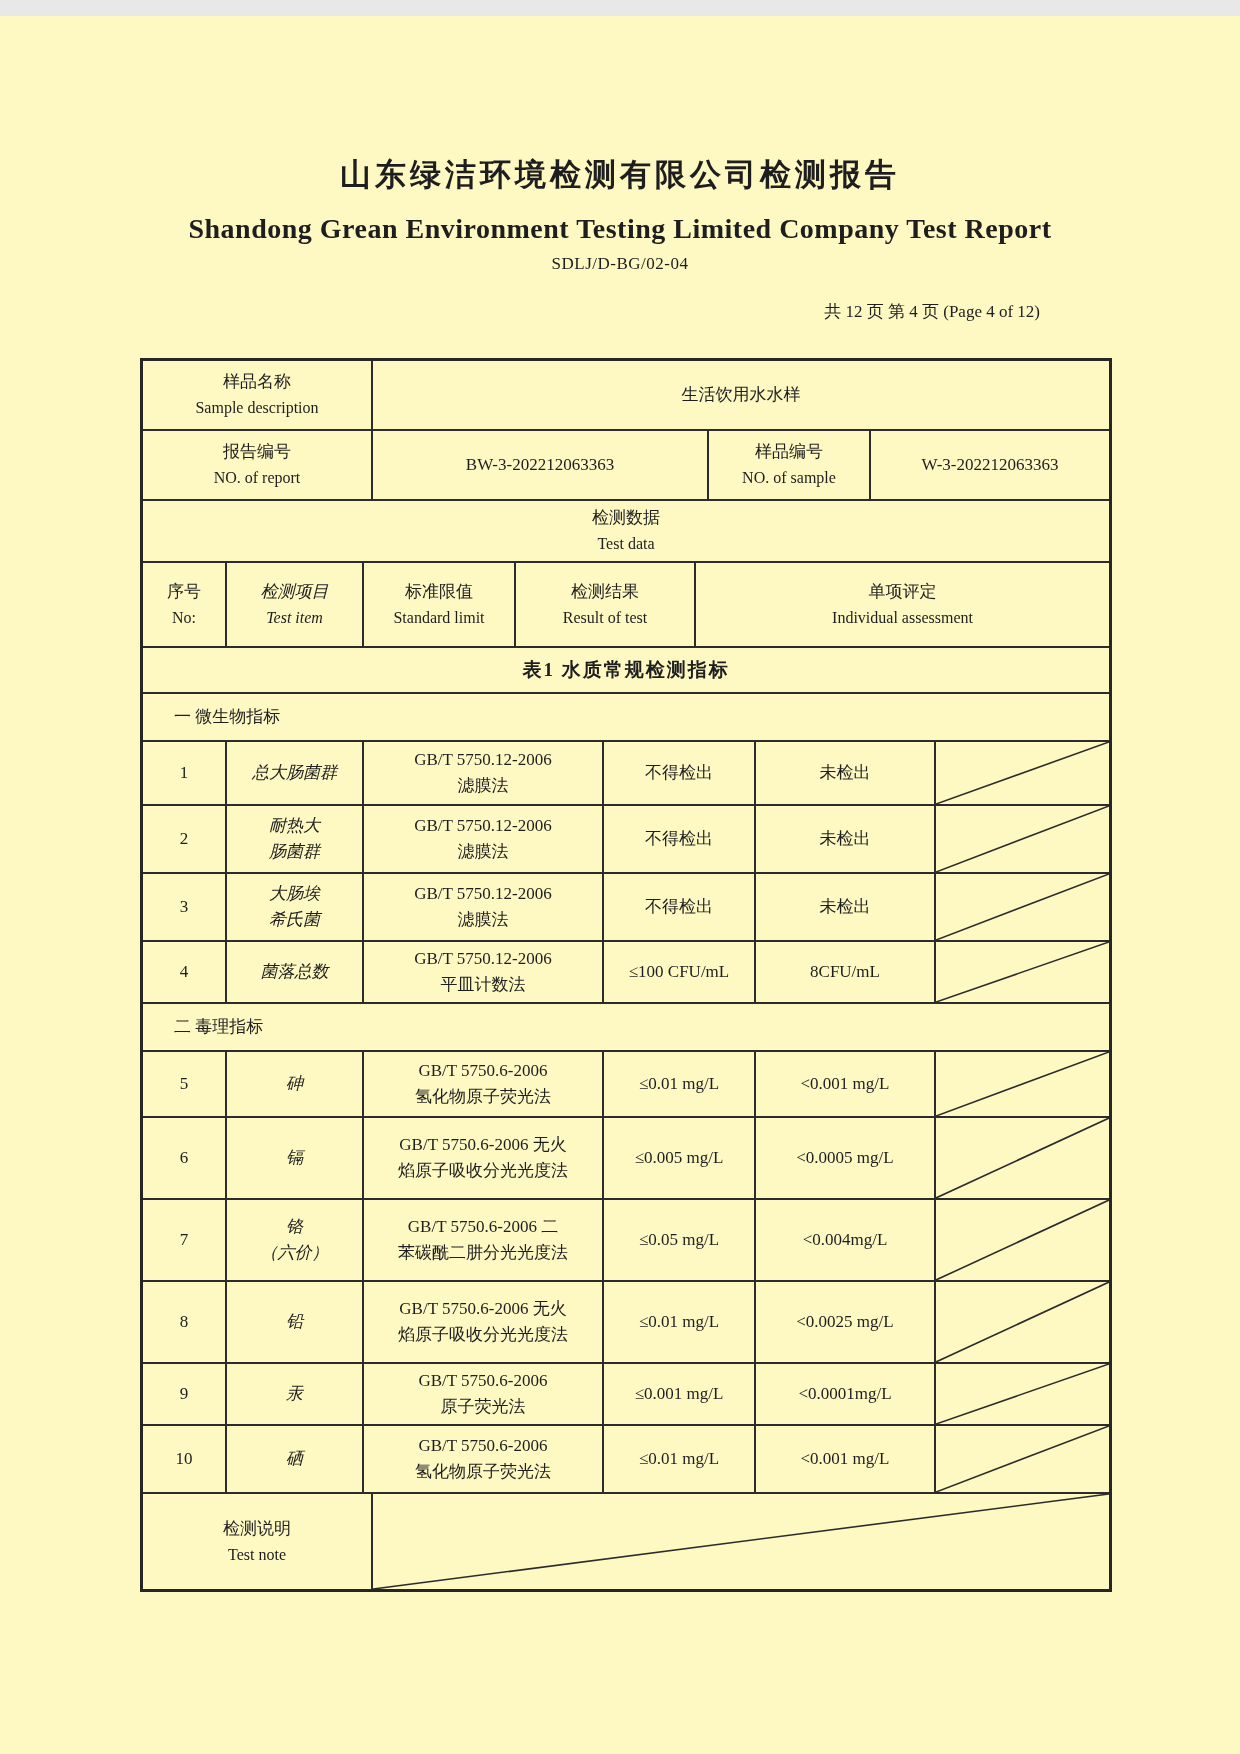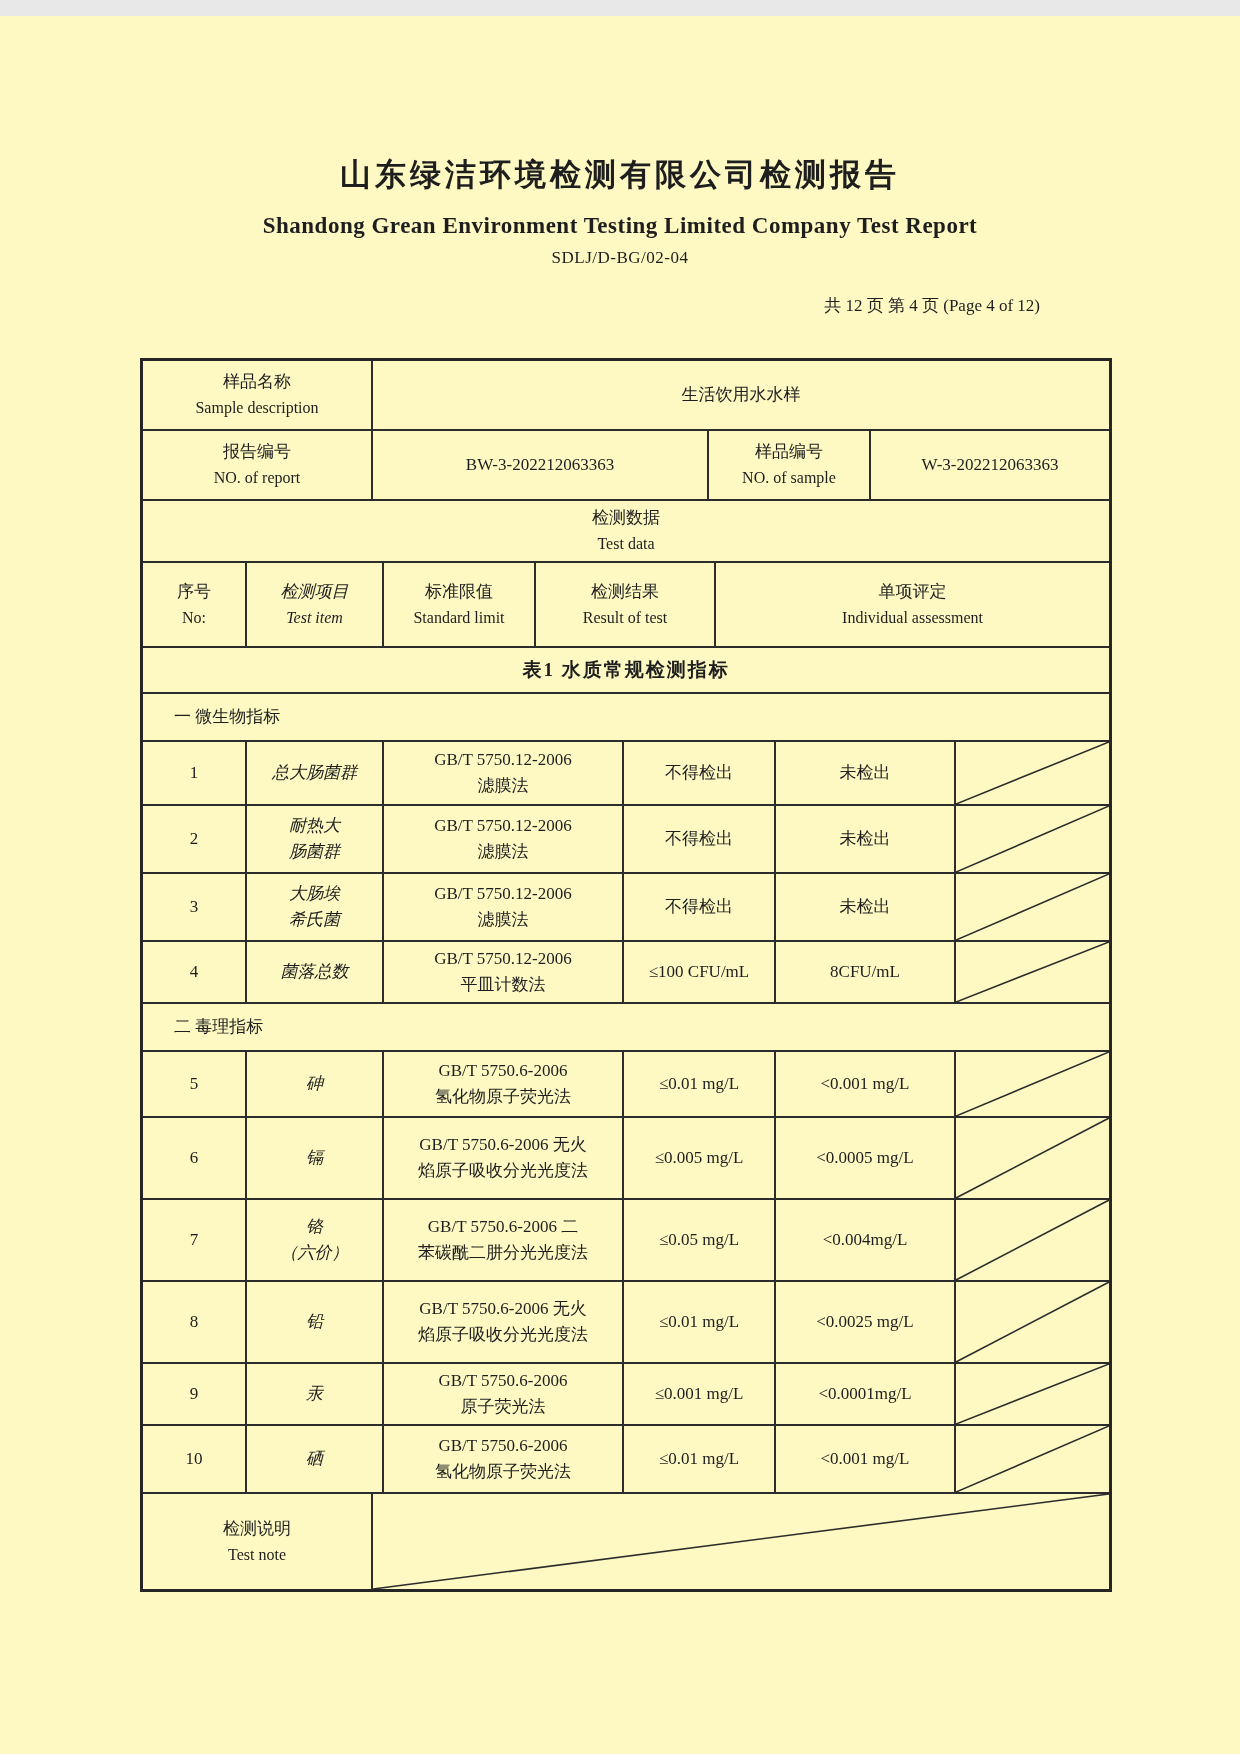--- a/index.html
+++ b/index.html
@@ -8,21 +8,21 @@
     position:relative;
     width:1240px; height:1754px;
     margin:16px auto;
     background:#fef9c3;
     font-family:"Liberation Serif","DejaVu Serif",serif;
     color:#1e1e1e;
     overflow:hidden;
   }
   .header { text-align:center; padding-top:138px; }
   .title-cn { font-size:31px; font-weight:700; letter-spacing:4px; }
-  .title-en { font-size:23px; font-weight:700; margin-top:17px; letter-spacing:0.5px; }
+  .title-en { font-size:28px; font-weight:700; margin-top:17px; letter-spacing:0.5px; }
   .doc-code { font-size:17px; margin-top:9px; letter-spacing:0.5px; }
   .page-info { text-align:right; margin:26px 200px 0 0; font-size:17px;padding-left:8px; }
 
   .report-table {
     position:absolute; left:140px; top:342px; width:972px;
     border:3px solid #262626;
   }
   .trow { display:flex; border-bottom:2px solid #2c2c2c; align-items:stretch; }
   .trow:last-child { border-bottom:none; }
   .c {
@@ -33,21 +33,21 @@
   }
   .c:last-child { border-right:none; }
   .en { font-size:16px; }
 
   
   .w-label { width:230px; }
   .w-grow { flex:1; }
   .w-slabel { width:162px; }
 
   
-  .c1 { width:104px; }
+  .c1 { width:84px; }
   .c2 { width:137px;font-style:italic; }
   .c3 { width:240px; }
   .c4 { width:152px;text-align:right; }
   .c5 { width:180px; }
   .c6 { flex:1; }
 
   .h70 { min-height:70px; }
   .h62 { min-height:62px; }
   .h85 { min-height:85px; }
   .h46 { min-height:46px; }

